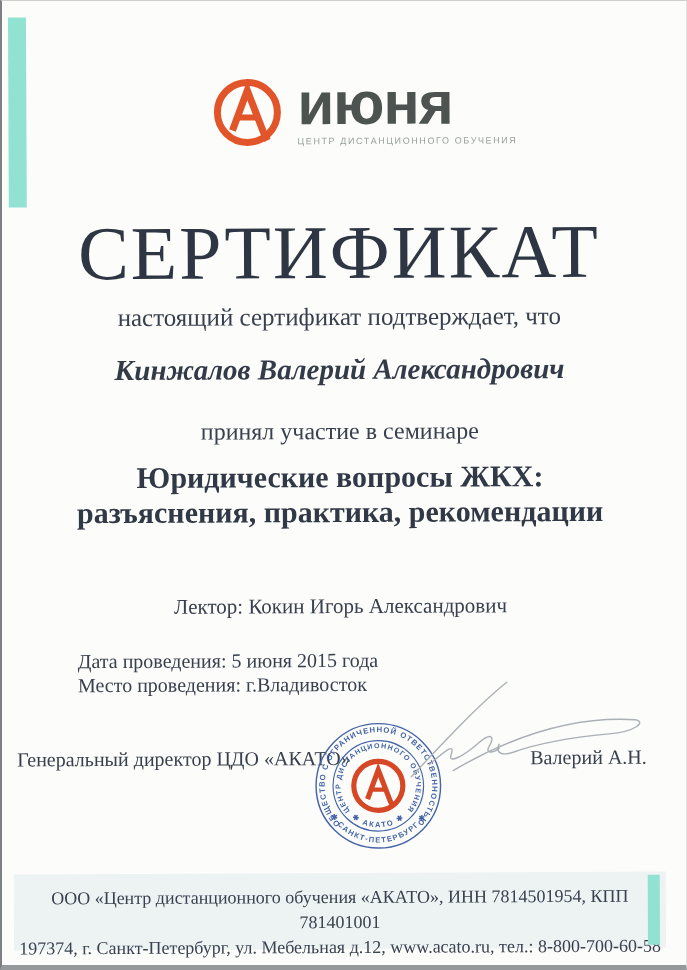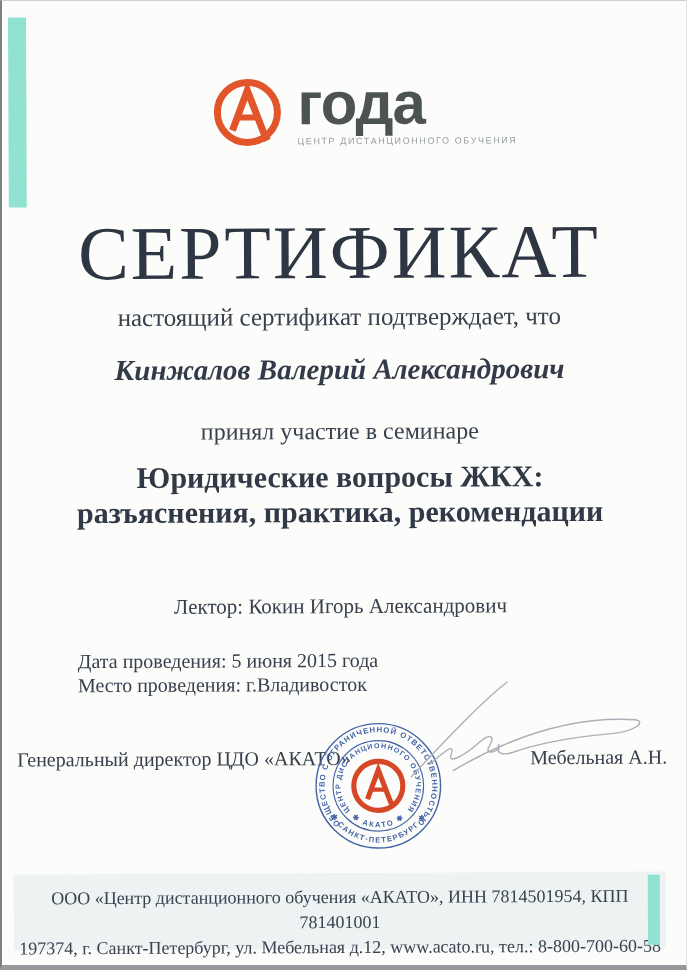--- a/index.html
+++ b/index.html
@@ -63,21 +63,21 @@
 
     <div class="teal-left" style="background:#92e2d2;"></div>
 
     <header class="logo">
       <svg class="logo-icon" viewBox="0 0 72 72">
         <circle cx="36" cy="36" r="30" fill="none" stroke="#e2552b" stroke-width="7"></circle>
         <path d="M 21,54 L 36,14 L 52,56 L 56,64" fill="none" stroke="#e2552b" stroke-width="7" stroke-linejoin="miter"></path>
         <path d="M 26,41 L 45,41" fill="none" stroke="#e2552b" stroke-width="6"></path>
       </svg>
       <div class="logo-text">
-        <div class="logo-name" style="color:#4d5350;">года</div>
+        <div class="logo-name" style="color:#4d5350;">июня</div>
         <div class="logo-tagline" style="color:#97a09d;">ЦЕНТР ДИСТАНЦИОННОГО ОБУЧЕНИЯ</div>
       </div>
     </header>
 
     <h1 class="title">СЕРТИФИКАТ</h1>
 
     <p class="subtitle">настоящий сертификат подтверждает, что</p>
 
     <p class="recipient">Кинжалов Валерий Александрович</p>
 
@@ -90,21 +90,21 @@
 
     <p class="lecturer">Лектор: Кокин Игорь Александрович</p>
 
     <div class="event-details">
       <div>Дата проведения: 5 июня 2015 года</div>
       <div>Место проведения: г.Владивосток</div>
     </div>
 
     <div class="sign-row">
       <span class="director-label">Генеральный директор ЦДО «АКАТО»</span>
-      <span class="director-name">Мебельная А.Н.</span>
+      <span class="director-name">Валерий А.Н.</span>
     </div>
 
     <svg class="stamp" viewBox="0 0 140 140">
       <circle cx="70" cy="70" r="66" fill="none" stroke="#4565a8" stroke-width="1.5"></circle>
       <circle cx="70" cy="70" r="48" fill="none" stroke="#4565a8" stroke-width="1.2"></circle>
       <defs>
         <path id="arcOuterTop" d="M 29.7,110.3 A 57,57 0 1 1 110.3,110.3" fill="none"></path>
         <path id="arcOuterBottom" d="M 10,70 A 60,60 0 0 0 130,70" fill="none"></path>
         <path id="arcInnerTop" d="M 41.7,98.3 A 40,40 0 1 1 98.3,98.3" fill="none"></path>
         <path id="arcInnerBottom" d="M 26,70 A 44,44 0 0 0 114,70" fill="none"></path>

